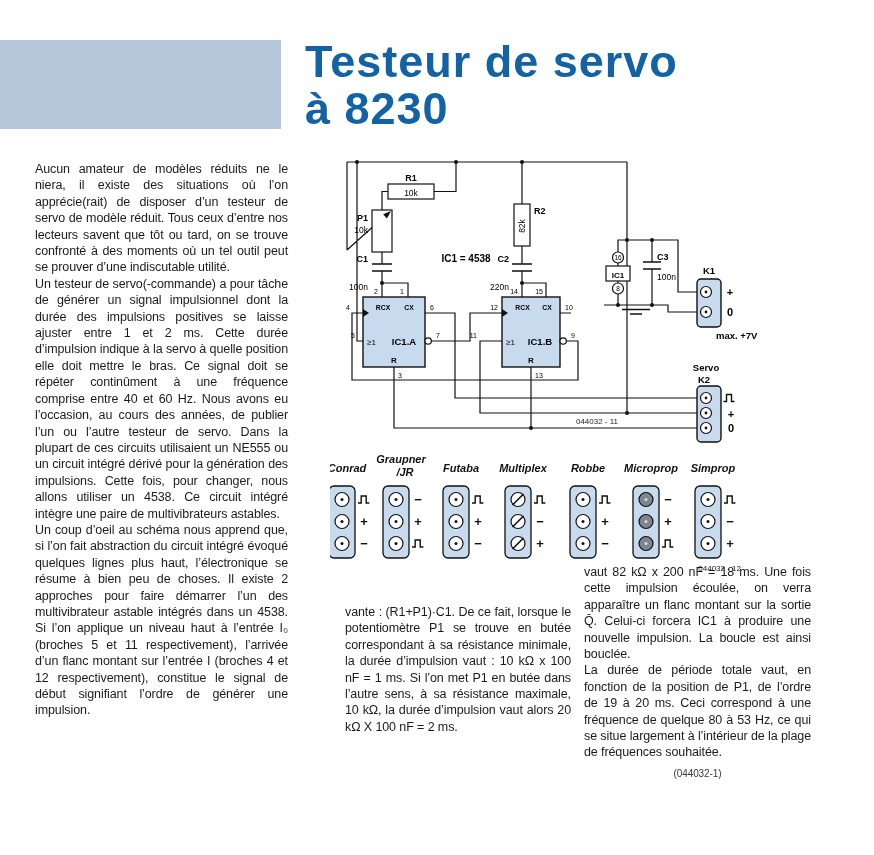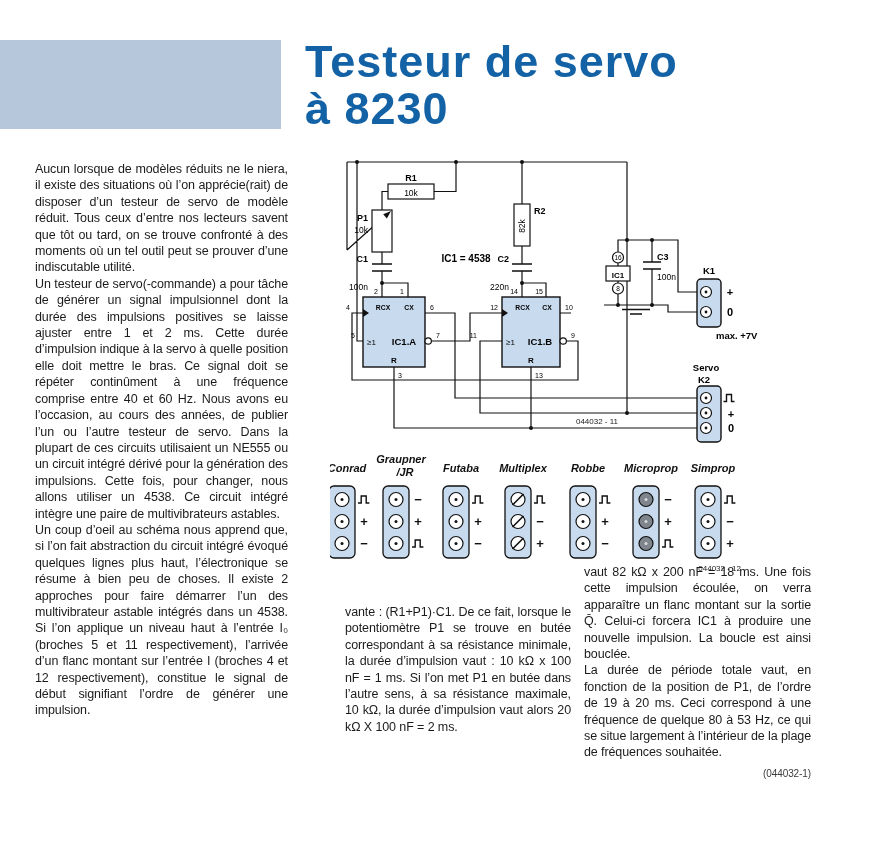--- a/index.html
+++ b/index.html
@@ -9,21 +9,21 @@
         background:var(--accent,#B6C7DB);}
   .title{position:absolute;left:297px;top:30px;margin:8px;
         font-family:"Liberation Sans",sans-serif;font-weight:700;
         font-size:45px;line-height:47px;letter-spacing:1px;color:var(--title-blue,#1362A6);}
   .col{position:absolute;font-size:12.5px;line-height:16.4px;text-align:justify;
         color:#1b1b1b;letter-spacing:-0.1px;hyphens:auto;-webkit-hyphens:auto;}
   .col p{margin:0;}
   .col-left{left:35px;top:161px;width:253px;}
   .col-mid{left:345px;top:604px;width:226px;}
   .col-right{left:584px;top:564px;width:227px;}
-  .footer-ref{margin-top:5px;text-align:right;font-size:10px;color:#3a3a3a;}
+  .footer-ref{margin-top:5px;text-align:center;font-size:10px;color:#3a3a3a;}
   svg{font-family:"Liberation Sans",sans-serif;}
   .schematic{position:absolute;left:338px;top:148px;}
   .connectors{position:absolute;left:330px;top:450px;}
   
   .wire{fill:none;stroke:#111;stroke-width:1.2;}
   .plate{fill:none;stroke:#111;stroke-width:1.6;}
   .comp{fill:#fff;stroke:#111;stroke-width:1.2;}
   .blue{fill:var(--comp-fill,#C8DAEE);stroke:#111;stroke-width:1.4;}
   .pinc{fill:#fff;stroke:#111;stroke-width:1.2;}
   .dot{fill:#111;}
@@ -53,21 +53,21 @@
 </head>
 <body>
 
 <div class="page">
 
   <div class="accent-block"></div>
 
   <h1 class="title"><span>Testeur de servo</span><br><span>à 8230</span></h1>
 
   <div class="col col-left">
-    <p>Aucun lorsque de modèles réduits ne le niera, il existe des situations où l’on apprécie(rait) de disposer d’un testeur de servo de modèle réduit. Tous ceux d’entre nos lecteurs savent que tôt ou tard, on se trouve confronté à des moments où un tel outil peut se prouver d’une indiscutable utilité.</p>
+    <p>Aucun amateur de modèles réduits ne le niera, il existe des situations où l’on apprécie(rait) de disposer d’un testeur de servo de modèle réduit. Tous ceux d’entre nos lecteurs savent que tôt ou tard, on se trouve confronté à des moments où un tel outil peut se prouver d’une indiscutable utilité.</p>
     <p>Un testeur de servo(-commande) a pour tâche de générer un signal impulsionnel dont la durée des impulsions positives se laisse ajuster entre 1 et 2 ms. Cette durée d’impulsion indique à la servo à quelle position elle doit mettre le bras. Ce signal doit se répéter continûment à une fréquence comprise entre 40 et 60 Hz. Nous avons eu l’occasion, au cours des années, de publier l’un ou l’autre testeur de servo. Dans la plupart de ces circuits utilisaient un NE555 ou un circuit intégré dérivé pour la génération des impulsions. Cette fois, pour changer, nous allons utiliser un 4538. Ce circuit intégré intègre une paire de multivibrateurs astables.</p>
     <p>Un coup d’oeil au schéma nous apprend que, si l’on fait abstraction du circuit intégré évoqué quelques lignes plus haut, l’électronique se résume à bien peu de choses. Il existe 2 approches pour faire démarrer l’un des multivibrateur astable intégrés dans un 4538. Si l’on applique un niveau haut à l’entrée I₀ (broches 5 et 11 respectivement), l’arrivée d’un flanc montant sur l’entrée I (broches 4 et 12 respectivement), constitue le signal de début signifiant l’ordre de générer une impulsion.</p>
   </div>
 
   <svg class="schematic" width="426" height="310" viewBox="338 148 426 310">
 
     <path class="wire" d="
       M347,162 H627 M627,162 V413 M347,162 V250
       M382,210 V191.5 H388 M434,191.5 H456 V162
       M382,252 V264 M382,271 V297 M408,297 V283 H382

